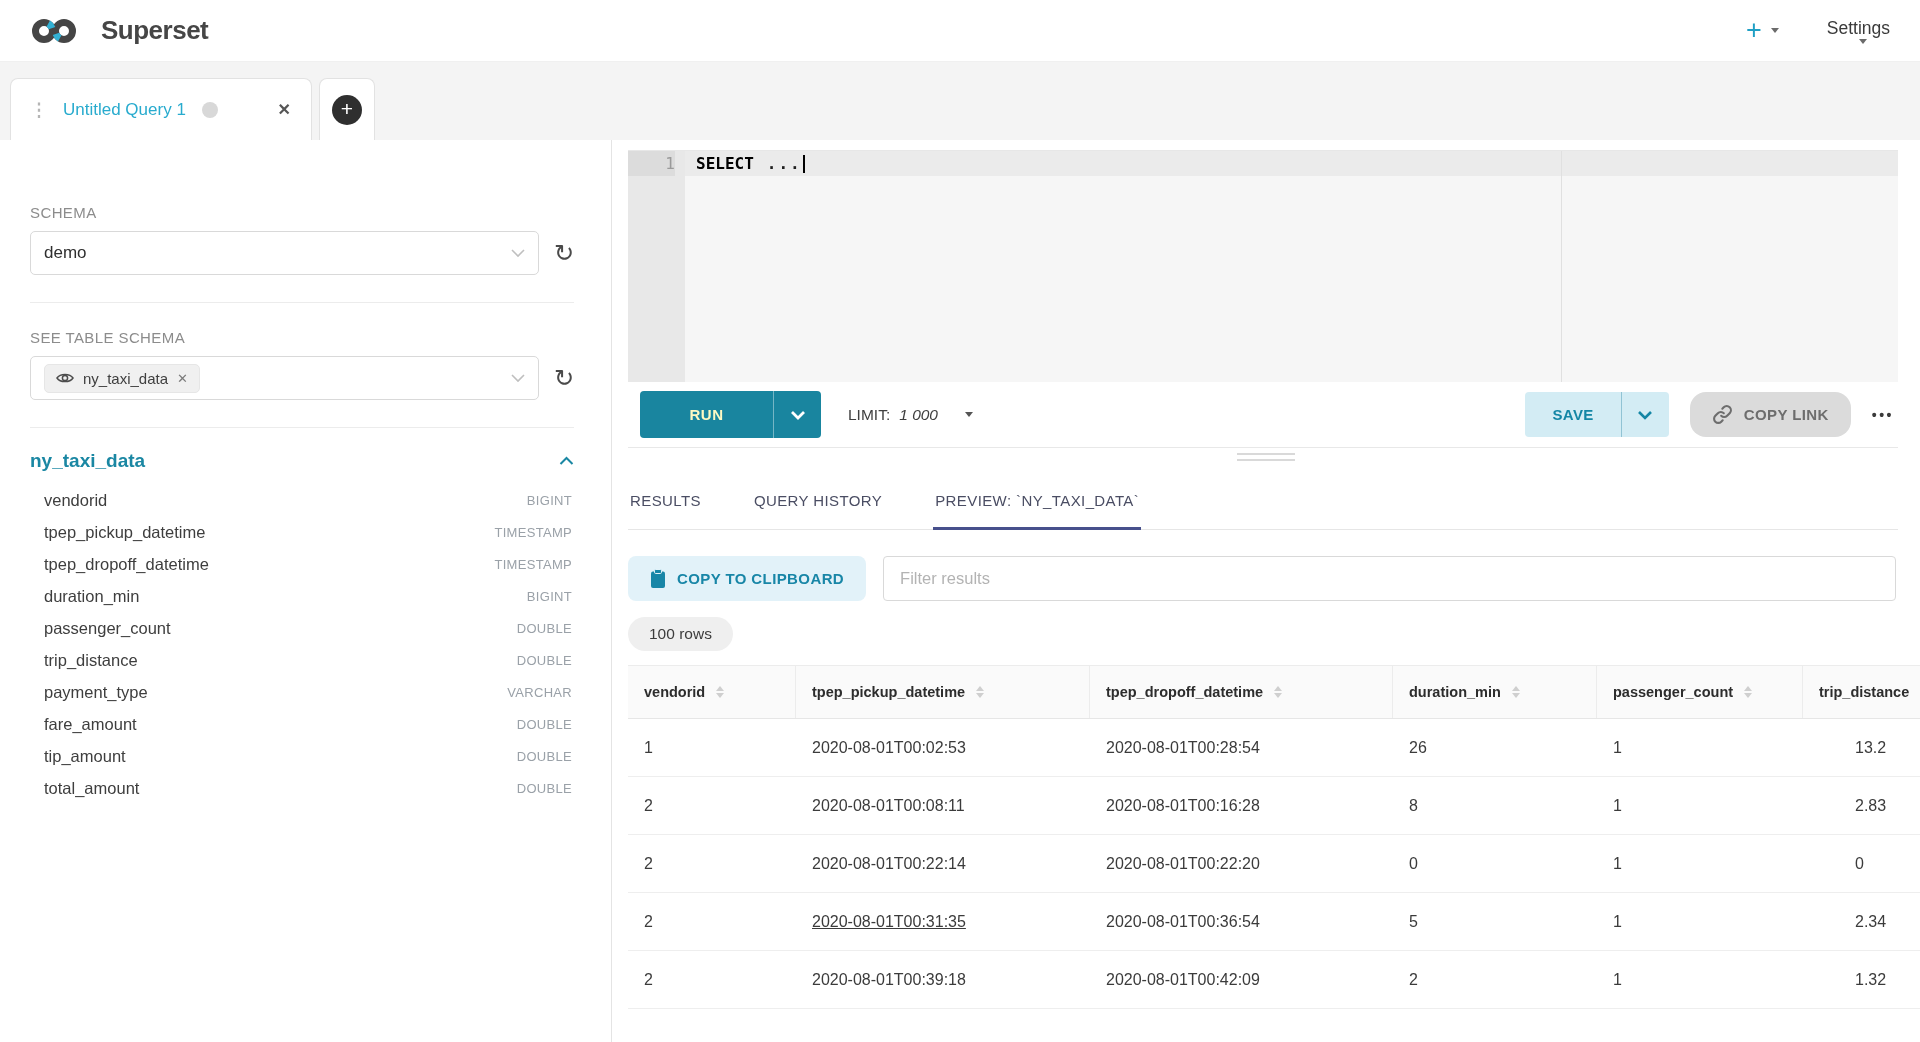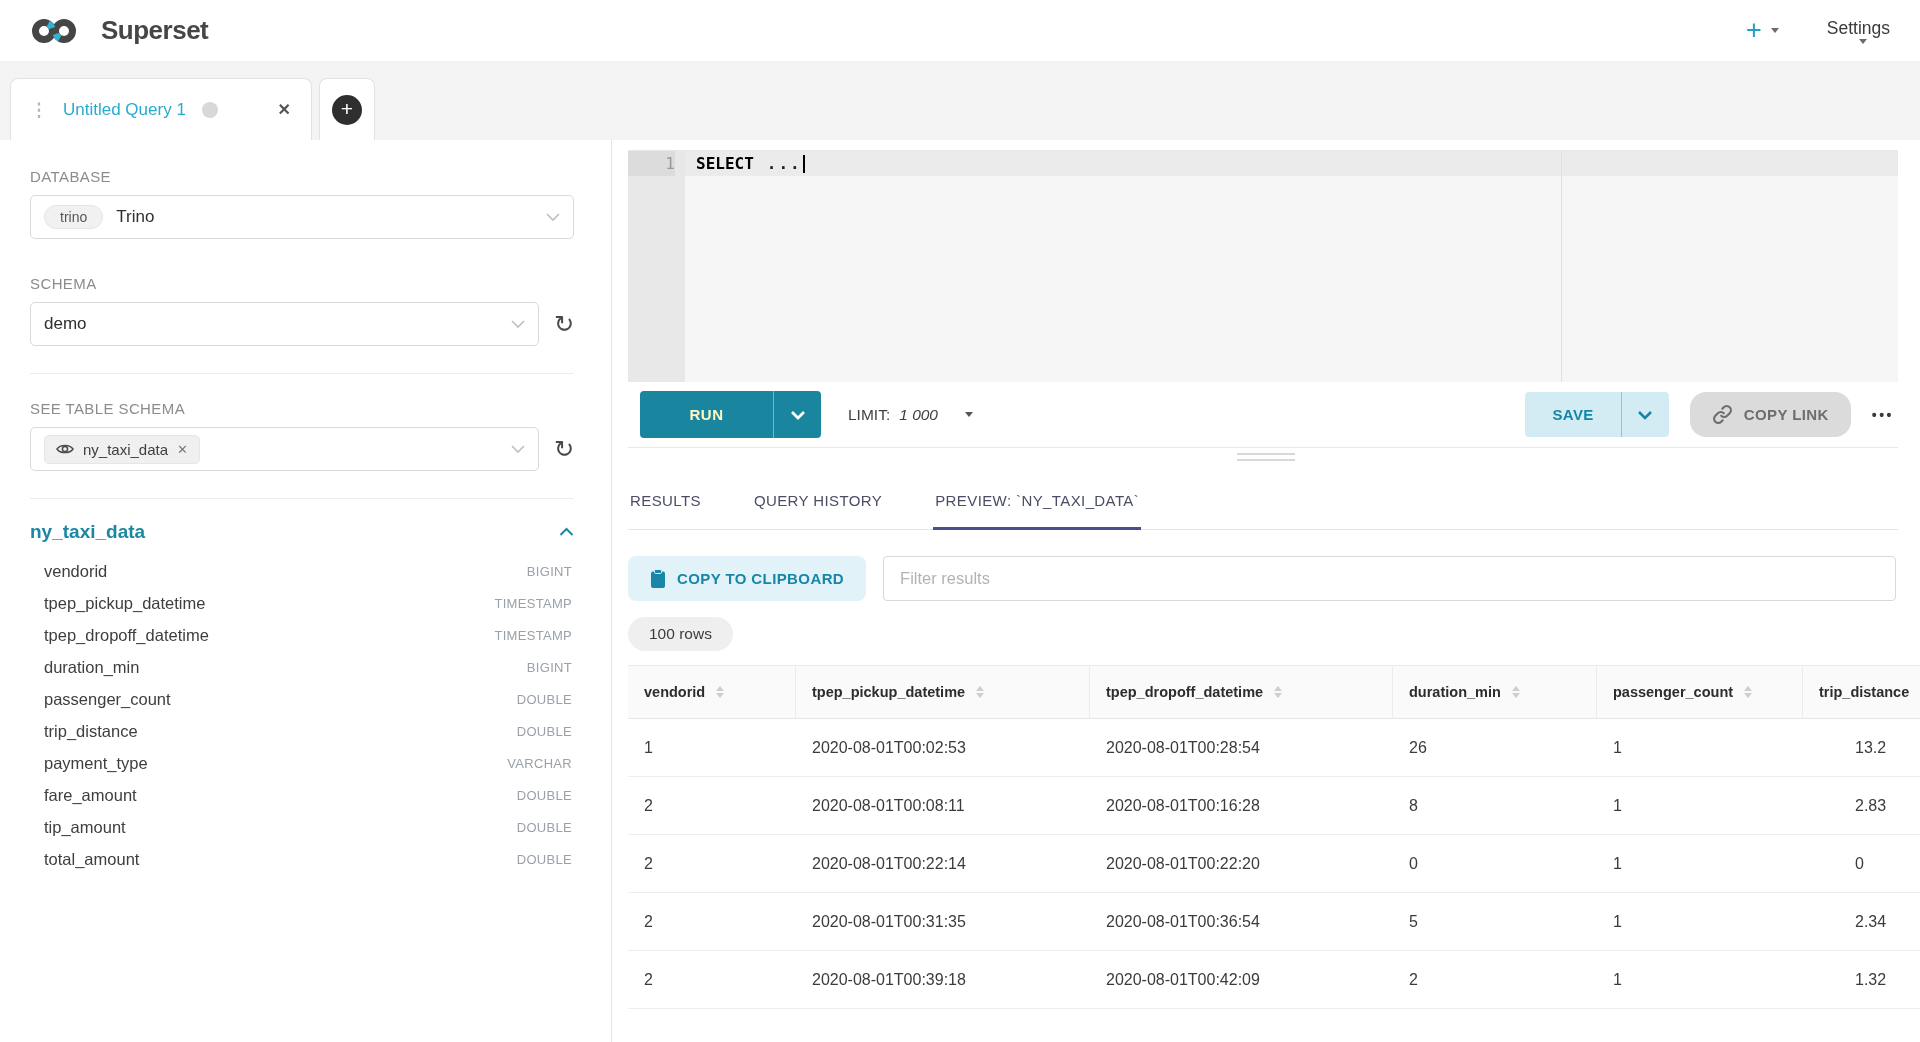--- a/index.html
+++ b/index.html
@@ -151,32 +151,20 @@
       <span class="tab-close">✕</span>
     </div>
     <div class="add-tab">
       <span class="add-circle">+</span>
     </div>
   </div>
 
   <div class="main">
 
     <aside class="sidebar">
-      <div class="field">
-        <div class="field-label">DATABASE</div>
-        <div class="select">
-          <span class="db-pill">trino</span>
-          <span class="select-value">Trino</span>
-          <span class="chev">
-            <svg width="14" height="9">
-                <polyline points="1,1.5 7,7.5 13,1.5" fill="none" stroke="#bfbfbf" stroke-width="1.6"></polyline>
-              </svg>
-          </span>
-        </div>
-      </div>
 
       <div class="field schema-field">
         <div class="field-label">SCHEMA</div>
         <div class="select-row">
           <div class="select">
             <span class="select-value">demo</span>
             <span class="chev">
               <svg width="14" height="9">
                   <polyline points="1,1.5 7,7.5 13,1.5" fill="none" stroke="#bfbfbf" stroke-width="1.6"></polyline>
                 </svg>
@@ -413,21 +401,21 @@
               <div class="grid-row">
                 <div class="g-cell" style="width: 168px;">2</div>
                 <div class="g-cell" style="width: 294px;">2020-08-01T00:22:14</div>
                 <div class="g-cell" style="width: 303px;">2020-08-01T00:22:20</div>
                 <div class="g-cell" style="width: 204px;">0</div>
                 <div class="g-cell" style="width: 206px;">1</div>
                 <div class="g-cell lastcol" style="width: 260px;">0</div>
               </div>
               <div class="grid-row">
                 <div class="g-cell" style="width: 168px;">2</div>
-                <div class="g-cell" style="width: 294px;">2020-08-01T00:31:35</div>
+                <div class="g-cell" style="width: 294px; text-decoration: underline;">2020-08-01T00:31:35</div>
                 <div class="g-cell" style="width: 303px;">2020-08-01T00:36:54</div>
                 <div class="g-cell" style="width: 204px;">5</div>
                 <div class="g-cell" style="width: 206px;">1</div>
                 <div class="g-cell lastcol" style="width: 260px;">2.34</div>
               </div>
               <div class="grid-row">
                 <div class="g-cell" style="width: 168px;">2</div>
                 <div class="g-cell" style="width: 294px;">2020-08-01T00:39:18</div>
                 <div class="g-cell" style="width: 303px;">2020-08-01T00:42:09</div>
                 <div class="g-cell" style="width: 204px;">2</div>

